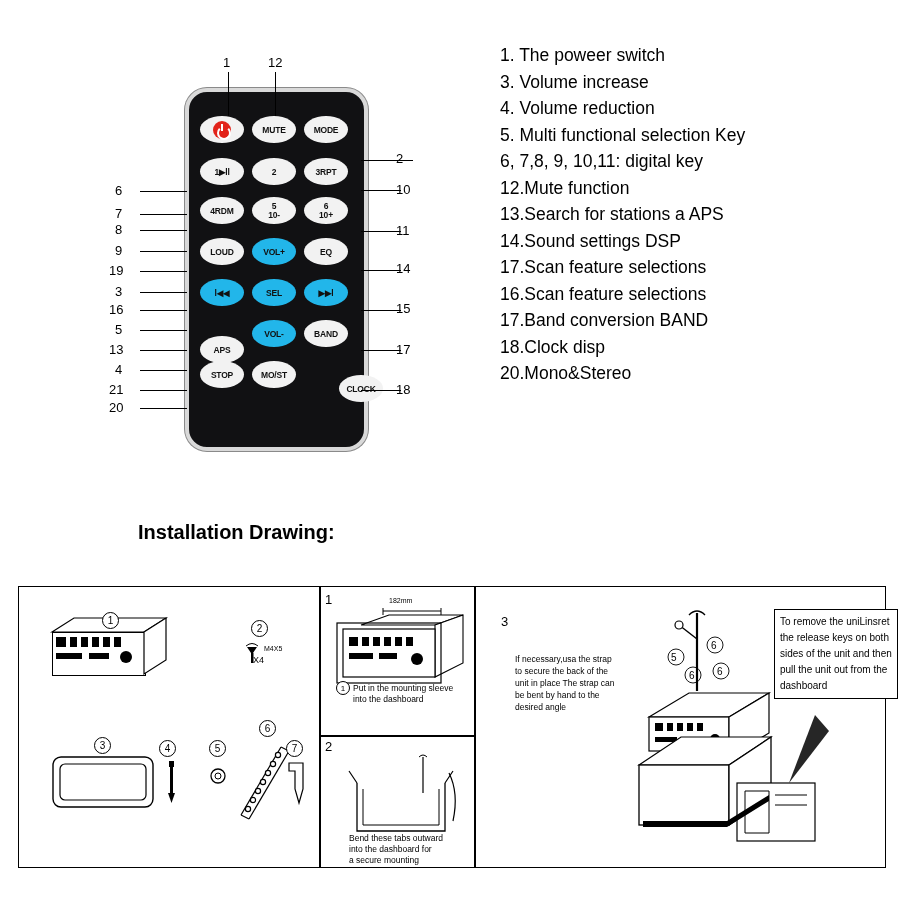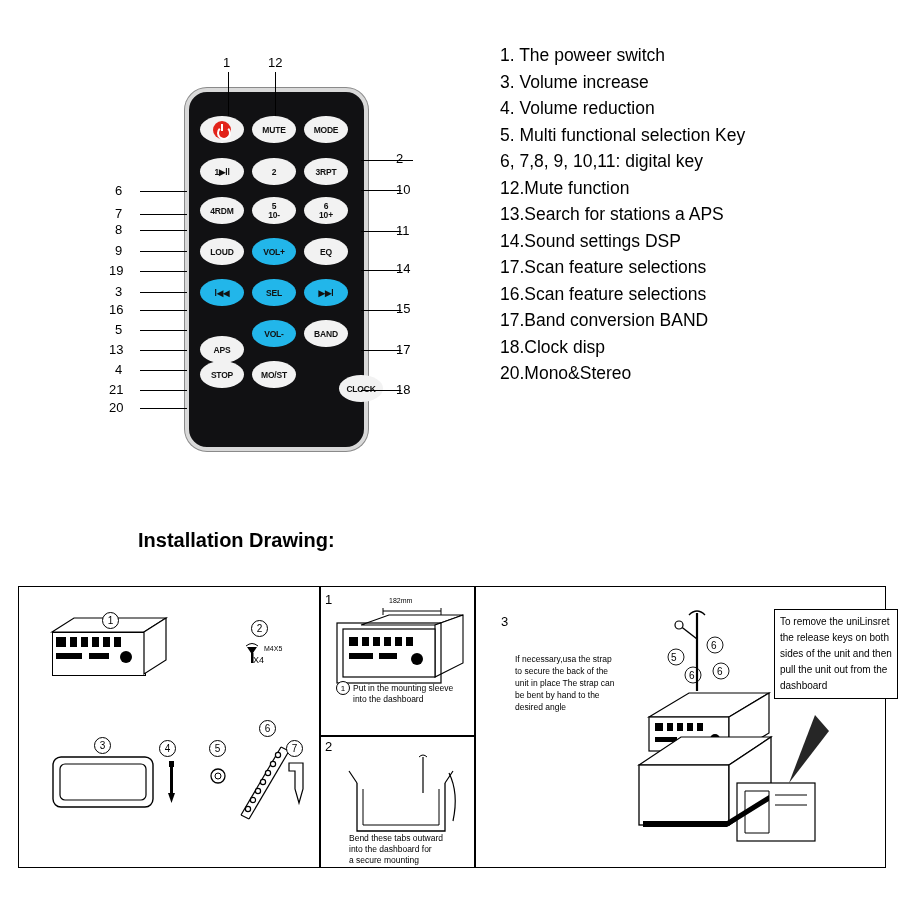--- a/index.html
+++ b/index.html
@@ -40,21 +40,21 @@
   .leadv{position:absolute;background:#000;width:1px;}
   .num{position:absolute;font-size:13px;font-family:"Liberation Sans",sans-serif;color:#000;}
 
   
   #func-panel{position:absolute;left:470px;top:28px;width:430px;}
   #func-title{font-family:"Liberation Sans",sans-serif;font-weight:bold;font-size:30px;letter-spacing:0.5px;margin-left:8px;}
   #func-list{margin:14px 0 0 30px;padding:0;list-style:none;}
   #func-list li{font-size:17.5px;line-height:26.5px;white-space:nowrap;}
 
   
-  #install-title{position:absolute;left:138px;top:521px;font-weight:bold;font-size:20px;font-family:"Liberation Sans",sans-serif;margin-top:8px;}
+  #install-title{position:absolute;left:138px;top:521px;font-weight:bold;font-size:20px;font-family:"Liberation Sans",sans-serif;}
   #install-box{position:absolute;left:18px;top:586px;width:866px;height:280px;border:1.5px solid #000;background:#fff;}
   .vsep{position:absolute;top:0;width:1.5px;height:100%;background:#000;}
   .hsep{position:absolute;height:1.5px;background:#000;}
   .circ{
     position:absolute;border:1.3px solid #000;border-radius:50%;
     width:15px;height:15px;font-size:10px;display:flex;align-items:center;justify-content:center;background:#fff;
   }
   .cap{position:absolute;font-size:8.5px;line-height:11px;}
   .panel-num{position:absolute;font-size:13px;}
   .callout{position:absolute;border:1.2px solid #000;background:#fff;font-size:10px;line-height:16px;padding:4px 5px;}

